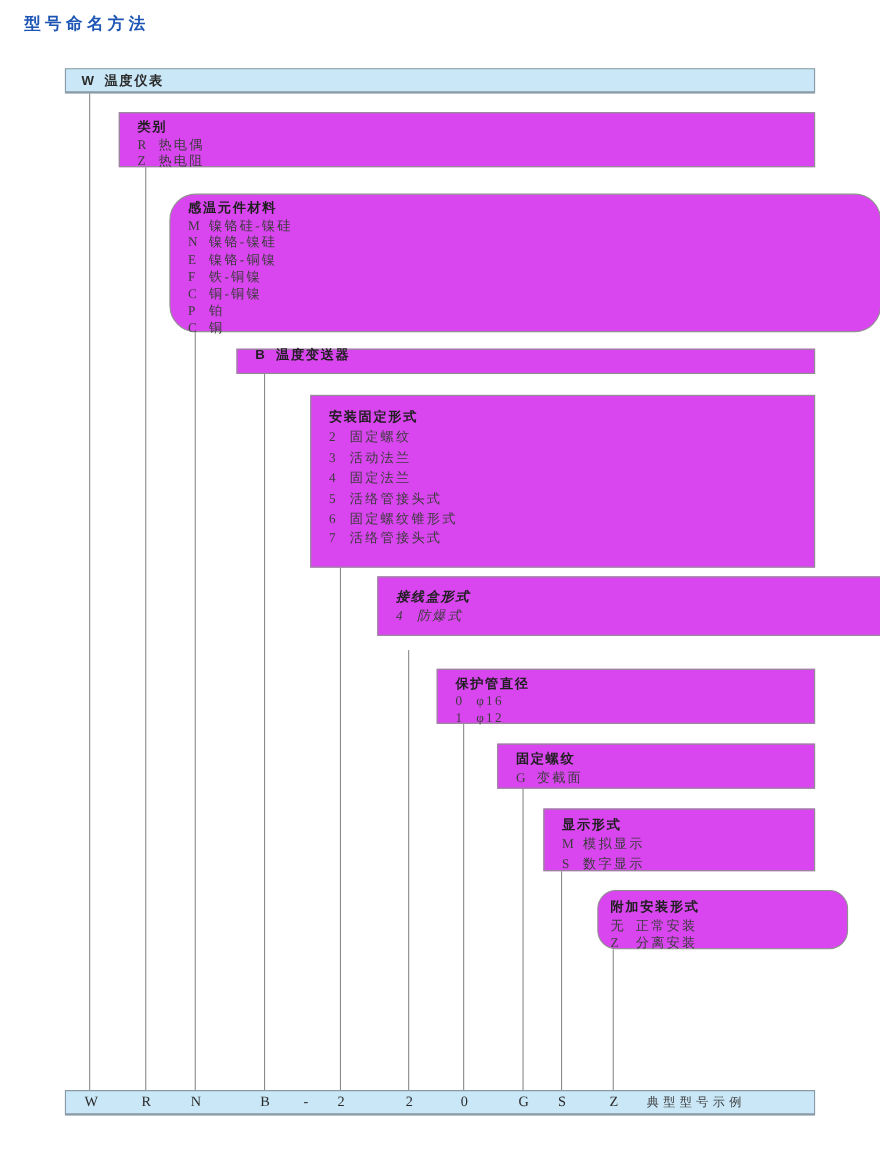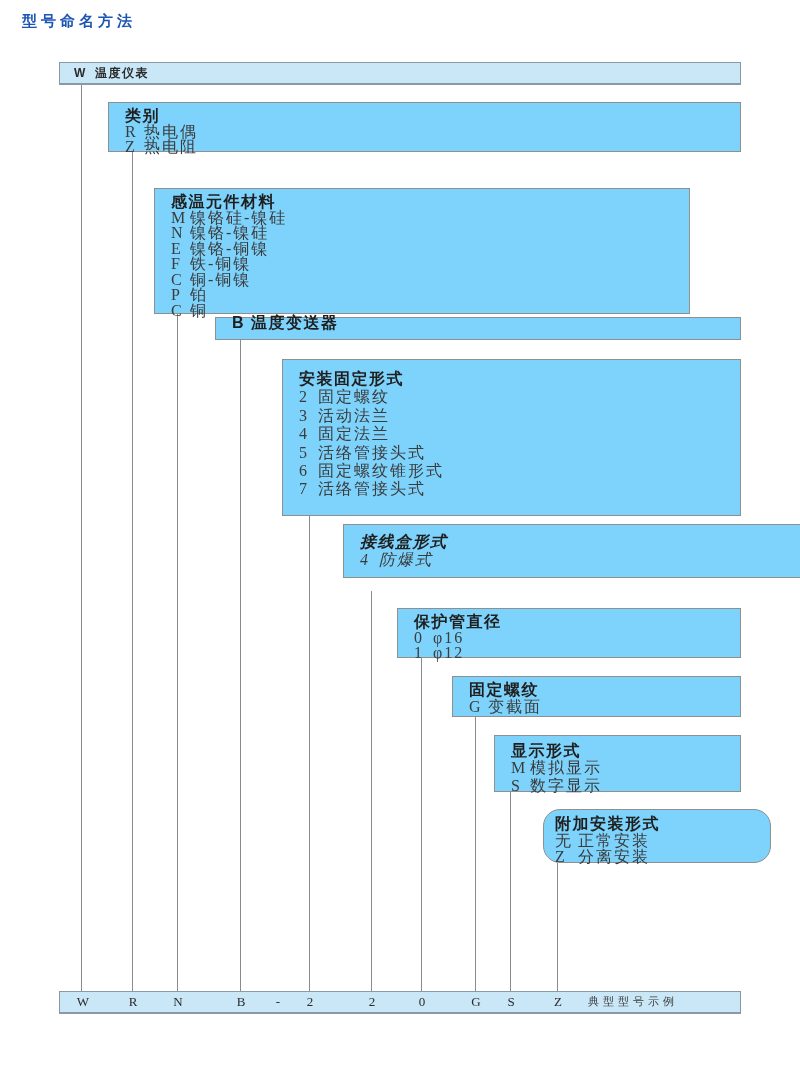--- a/index.html
+++ b/index.html
@@ -20,23 +20,23 @@
     position:absolute;box-sizing:border-box;height:23px;
     background:var(--accent-blue-fill);
     border:1px solid #8a9aa4;border-bottom-width:2px;
     display:flex;align-items:center;
     font-size:12px;color:#2a2a2a;
   }
   .header-box{left:59px;top:62px;width:682px;padding-left:14px;
     font-family:"Liberation Sans","DejaVu Sans",sans-serif;font-weight:bold;letter-spacing:1.5px;}
   .header-box .code{min-width:21px;display:inline-block;letter-spacing:0;}
   .wbox{
-    position:absolute;box-sizing:border-box;background:#7dd3fc;
+    position:absolute;box-sizing:border-box;background:#d946ef;
     border:1px solid #8f8f8f;
-    font-size:16px;line-height:15.5px;padding:5px 6px 12px 16px;
+    font-size:12px;line-height:15.5px;padding:5px 6px 12px 16px;
   }
   .wbox .box-title{
     font-family:"Liberation Sans","DejaVu Sans",sans-serif;
     font-weight:bold;color:#1f1f1f;letter-spacing:1.5px;white-space:nowrap;
   }
   .item{white-space:nowrap;color:#3c3c3c;}
   .item .code{display:inline-block;min-width:19px;letter-spacing:0;}
   .item .lbl{letter-spacing:2px;}
   .single-line{display:flex;align-items:center;padding-top:0;
     font-family:"Liberation Sans","DejaVu Sans",sans-serif;font-weight:bold;color:#1f1f1f;letter-spacing:1.5px;}
@@ -74,21 +74,21 @@
   <div class="vline" style="left:475px;top:717px;height:274px;"></div>
   <div class="vline" style="left:510px;top:792px;height:199px;"></div>
   <div class="vline" style="left:557px;top:863px;height:128px;"></div>
 
   <div class="wbox" style="left:108px;top:102px;width:633px;height:50px;">
     <div class="box-title">类别</div>
     <div class="item"><span class="code">R</span><span class="lbl">热电偶</span></div>
     <div class="item"><span class="code">Z</span><span class="lbl">热电阻</span></div>
   </div>
 
-  <div class="wbox" style="left:154px;top:188px;width:536px;height:126px;">
+  <div class="wbox" style="left:154px;top:176px;width:647px;height:126px;border-radius:24px;">
     <div class="box-title">感温元件材料</div>
     <div class="item"><span class="code">M</span><span class="lbl">镍铬硅-镍硅</span></div>
     <div class="item"><span class="code">N</span><span class="lbl">镍铬-镍硅</span></div>
     <div class="item"><span class="code">E</span><span class="lbl">镍铬-铜镍</span></div>
     <div class="item"><span class="code">F</span><span class="lbl">铁-铜镍</span></div>
     <div class="item"><span class="code">C</span><span class="lbl">铜-铜镍</span></div>
     <div class="item"><span class="code">P</span><span class="lbl">铂</span></div>
     <div class="item"><span class="code">C</span><span class="lbl">铜</span></div>
   </div>
 

